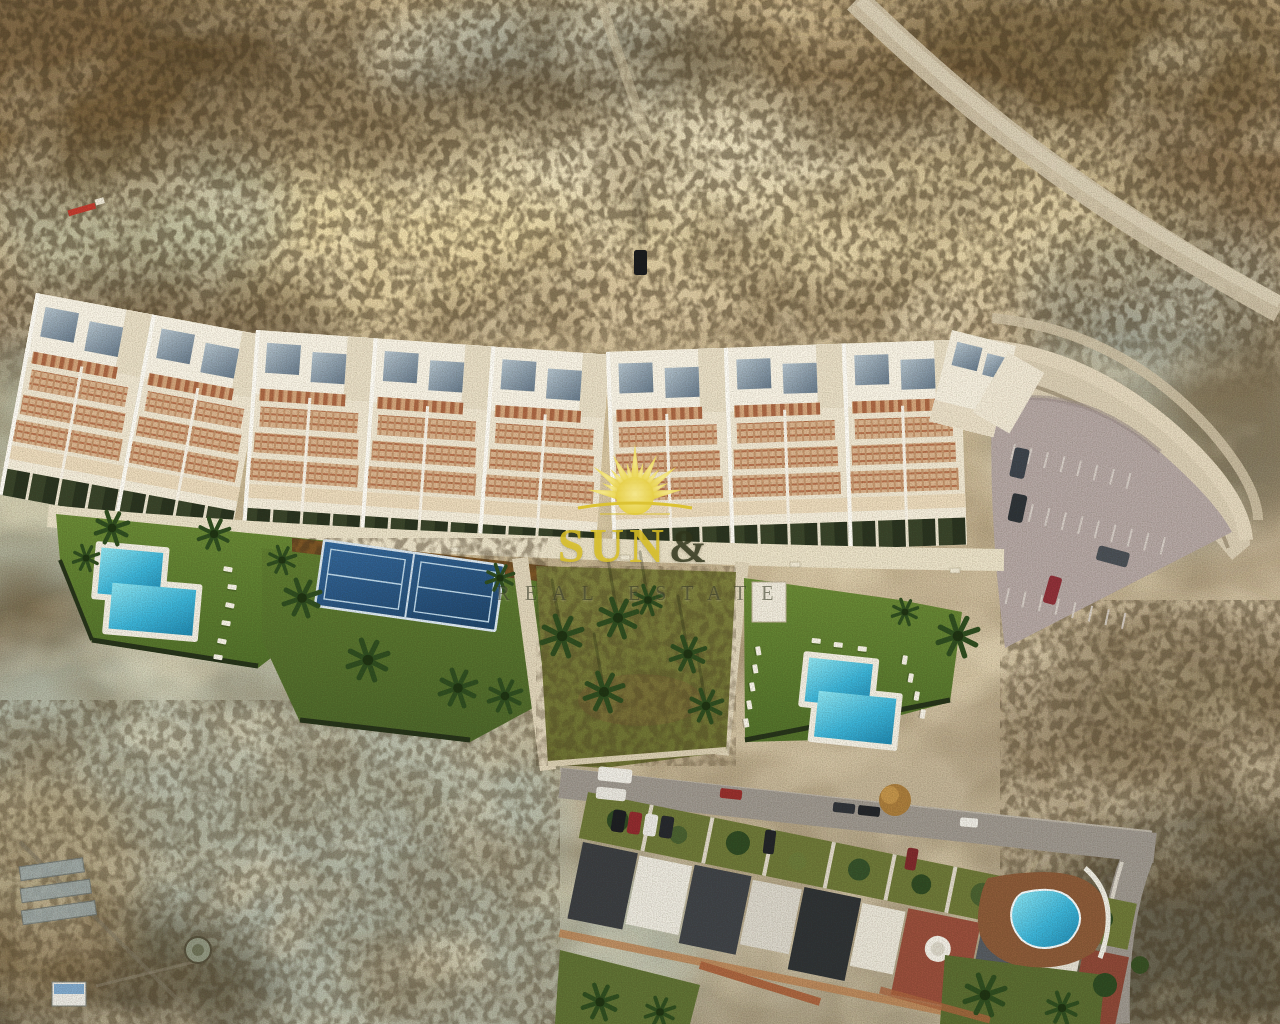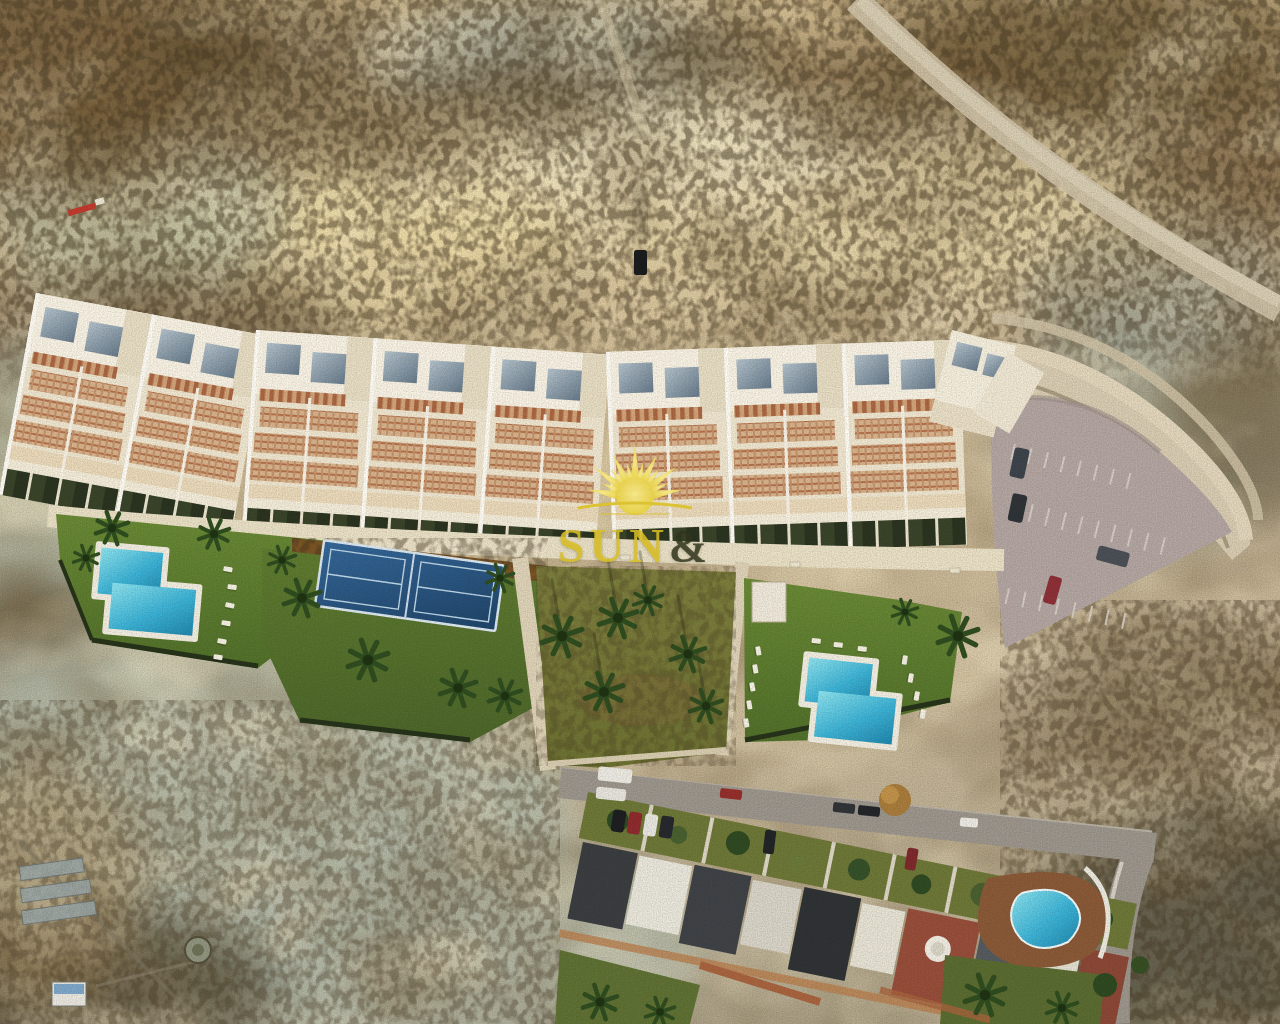--- a/index.html
+++ b/index.html
@@ -538,15 +538,16 @@
           </g>
       <circle cx="75" cy="58" r="19"></circle>
     </g>
     <path d="M 18 70 Q 75 60 132 70" stroke="#dcc22c" stroke-width="3" fill="none"></path>
     <path d="M 40 76 L 110 76" stroke="rgba(220,194,44,.5)" stroke-width="2"></path>
   </svg>
   <div class="wm-title">
     <span class="wm-y">SUN</span>
     <span class="wm-amp">&amp;</span>
   </div>
+  <div class="wm-sub">REAL ESTATE</div>
 </div>
 
 </div>
 
 </body></html>

